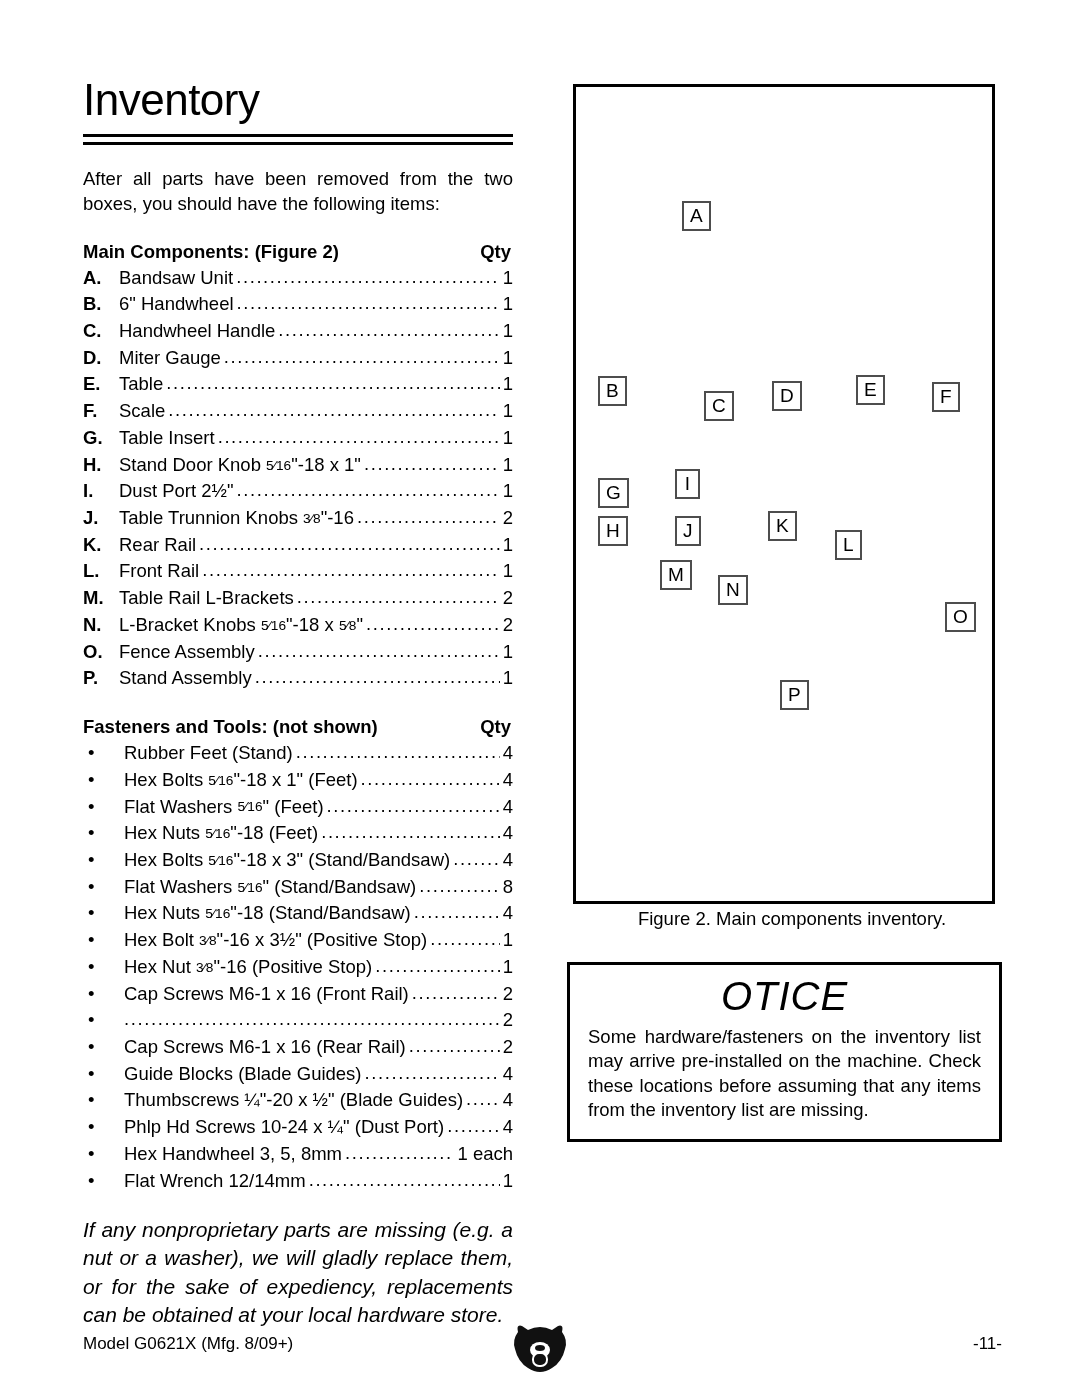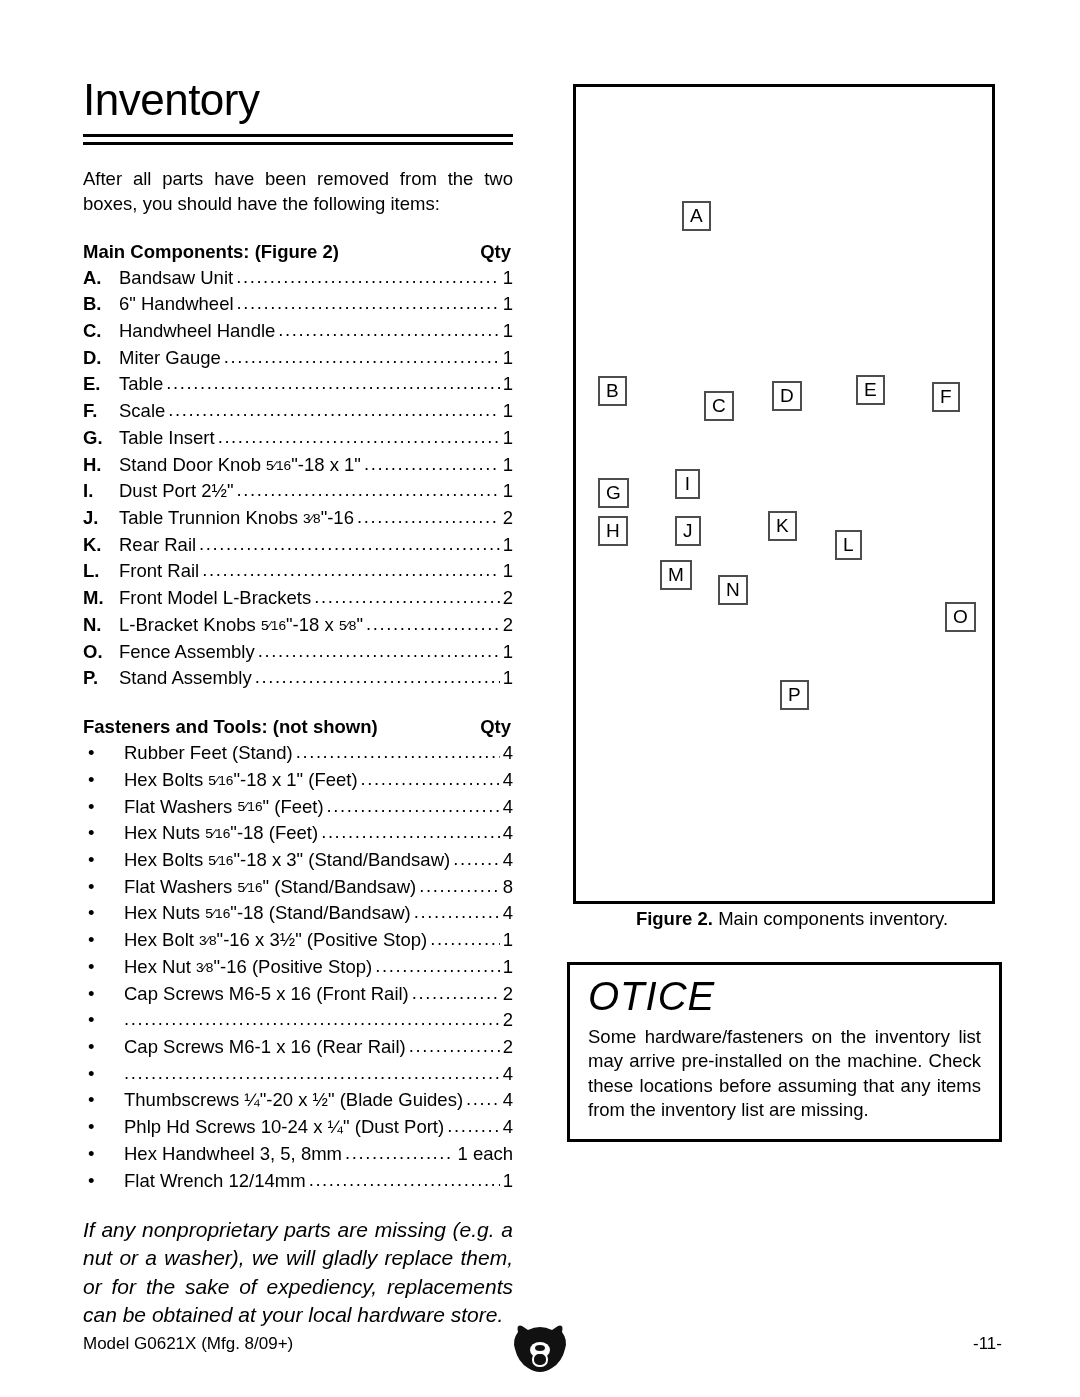--- a/index.html
+++ b/index.html
@@ -150,35 +150,35 @@
   }
 
   .fig-caption {
     position: absolute;
     left: 573px;
     top: 908px;
     width: 422px;
     text-align: center;
     font-size: 18.5px;
   }
-  .fig-caption b { font-weight: bold; margin-left: 16px; }
+  .fig-caption b { font-weight: normal; margin-left: 16px; }
 
   
   .notice-box {
     position: absolute;
     left: 567px;
     top: 962px;
     width: 435px;
     border: 3px solid #000;
     box-sizing: border-box;
     padding: 10px 18px 16px 18px;
     background: #fff;
   }
   .notice-title {
-    text-align: left;
+    text-align: center;
     font-size: 40px;
     font-style: italic;
     font-weight: normal;
     letter-spacing: 1px;
     line-height: 1.05;
     margin: 0 0 8px 0;
     font-family: "Liberation Sans", sans-serif;
   }
   .notice-body {
     font-size: 18.5px;
@@ -299,21 +299,21 @@
         <span class="qty">1</span>
       </div>
       <div class="inv-row">
         <span class="marker">L.</span>
         <span class="desc">Front Rail</span>
         <span class="leader">........................................................................................................................</span>
         <span class="qty">1</span>
       </div>
       <div class="inv-row">
         <span class="marker">M.</span>
-        <span class="desc">Front Model L-Brackets</span>
+        <span class="desc">Table Rail L-Brackets</span>
         <span class="leader">........................................................................................................................</span>
         <span class="qty">2</span>
       </div>
       <div class="inv-row">
         <span class="marker">N.</span>
         <span class="desc">L-Bracket Knobs <span class="frac">5⁄16</span>"-18 x <span class="frac">5⁄8</span>"</span>
         <span class="leader">........................................................................................................................</span>
         <span class="qty">2</span>
       </div>
       <div class="inv-row">
@@ -385,37 +385,38 @@
         <span class="qty">1</span>
       </div>
       <div class="inv-row">
         <span class="marker bullet">•</span>
         <span class="desc">Hex Nut <span class="frac">3⁄8</span>"-16 (Positive Stop)</span>
         <span class="leader">........................................................................................................................</span>
         <span class="qty">1</span>
       </div>
       <div class="inv-row">
         <span class="marker bullet">•</span>
-        <span class="desc">Cap Screws M6-5 x 16 (Front Rail)</span>
+        <span class="desc">Cap Screws M6-1 x 16 (Front Rail)</span>
         <span class="leader">........................................................................................................................</span>
         <span class="qty">2</span>
       </div>
       <div class="inv-row">
         <span class="marker bullet">•</span>
         <span class="leader">........................................................................................................................</span>
         <span class="qty">2</span>
       </div>
       <div class="inv-row">
         <span class="marker bullet">•</span>
         <span class="desc">Cap Screws M6-1 x 16 (Rear Rail)</span>
         <span class="leader">........................................................................................................................</span>
         <span class="qty">2</span>
       </div>
       <div class="inv-row">
         <span class="marker bullet">•</span>
+        <span class="desc">Guide Blocks (Blade Guides)</span>
         <span class="leader">........................................................................................................................</span>
         <span class="qty">4</span>
       </div>
       <div class="inv-row">
         <span class="marker bullet">•</span>
         <span class="desc">Thumbscrews ¼"-20 x ½" (Blade Guides)</span>
         <span class="leader">........................................................................................................................</span>
         <span class="qty">4</span>
       </div>
       <div class="inv-row">

